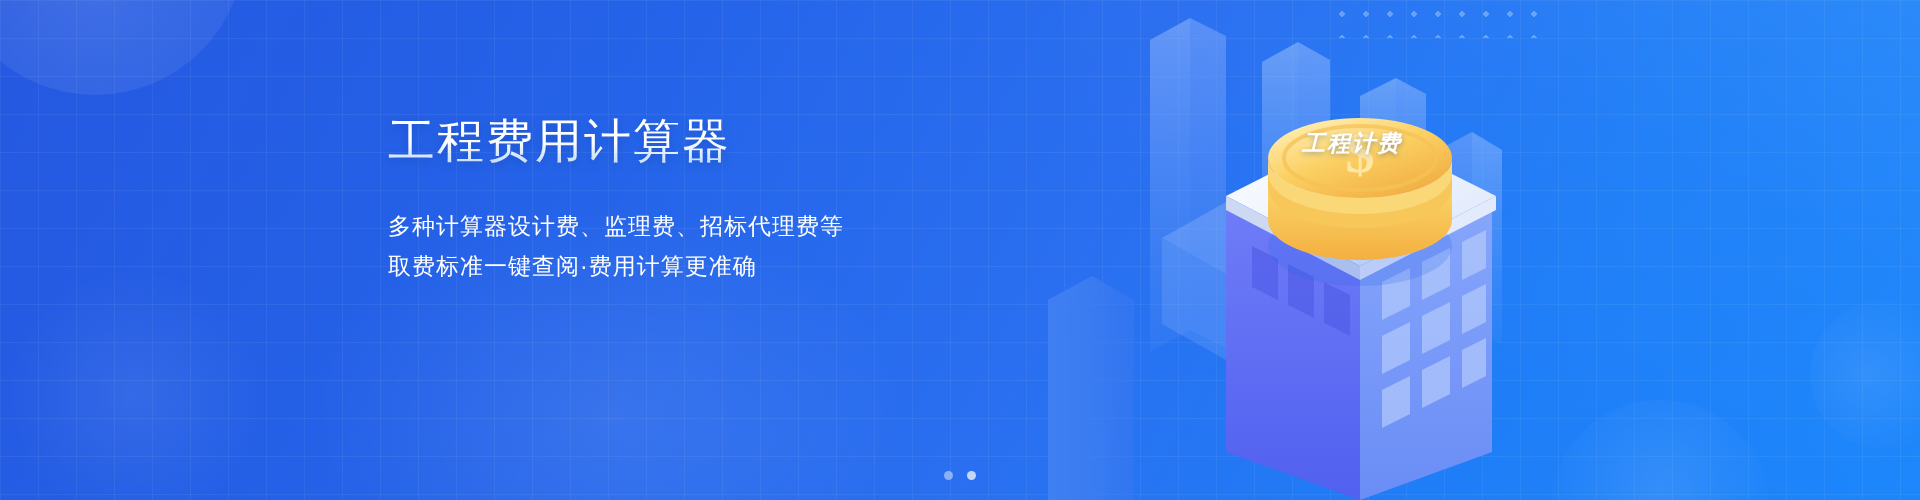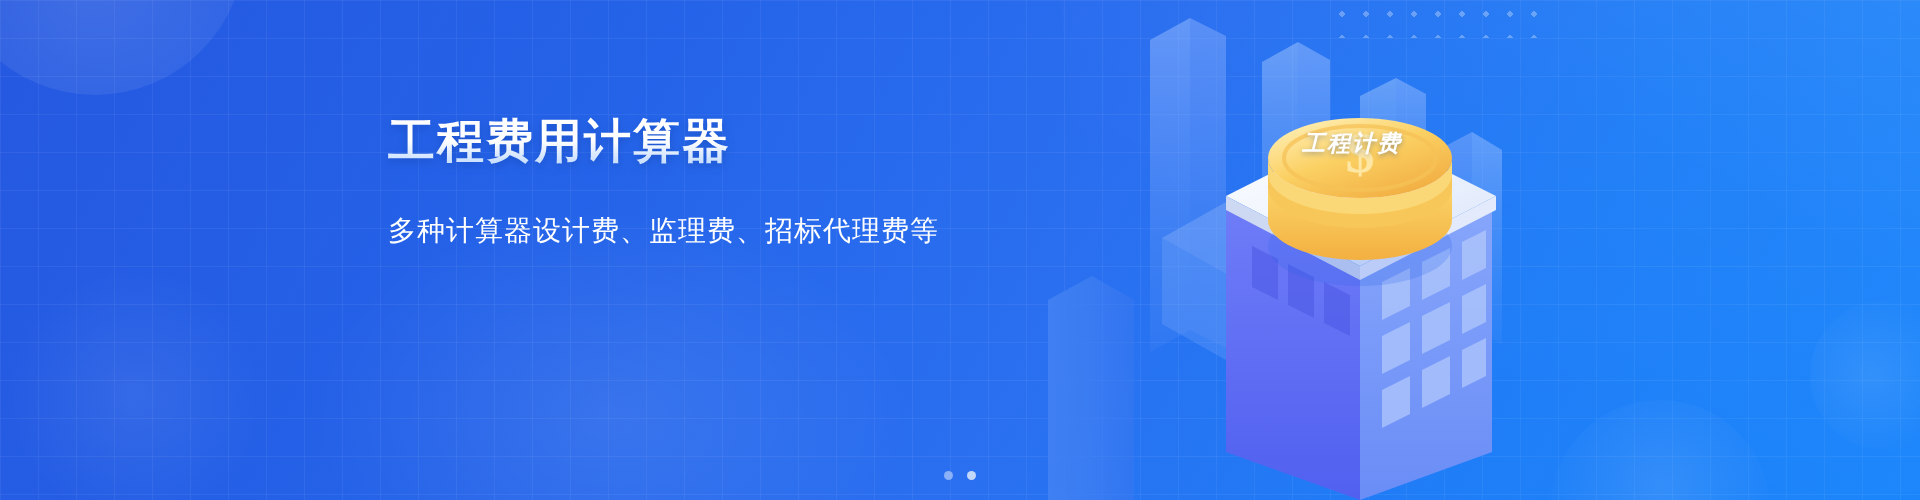--- a/index.html
+++ b/index.html
@@ -81,38 +81,38 @@
 
   
   .content {
     position: absolute;
     left: 388px;
     top: 112px;
     width: 620px;
   }
   .headline {
     font-size: 47px;
-    font-weight: bold;
+    font-weight: normal;
     line-height: 1.25;
     letter-spacing: 2px;
     background: linear-gradient(180deg, #ffffff 48%, #d5e6ff 76%, #b9d6fb 100%);
     -webkit-background-clip: text;
     background-clip: text;
     color: transparent;
     -webkit-text-fill-color: transparent;
     text-shadow: none;
     filter: drop-shadow(0 3px 4px rgba(10,45,130,0.30));
     margin: 0;
     white-space: nowrap;
   }
   .headline .line { display: block; }
 
   .subtitle {
     margin-top: 35px;
-    font-size: 28px;
+    font-size: 23px;
     line-height: 1.76;
     color: #ffffff;
     letter-spacing: 1px;
     white-space: nowrap;
     font-weight: normal;
   }
   .subtitle .line { display: block; }
 
   
   .dots {
@@ -278,20 +278,21 @@
 
     <div class="illus-label">工程计费</div>
   </div>
 
   <div class="content">
     <h1 class="headline">
       <span class="line">工程费用计算器</span>
     </h1>
     <div class="subtitle">
       <span class="line">多种计算器设计费、监理费、招标代理费等</span>
+      <span class="line">取费标准一键查阅·费用计算更准确</span>
     </div>
   </div>
 
   <div class="dots">
     <span class="dot"></span>
     <span class="dot active"></span>
   </div>
 
 </div>
 

